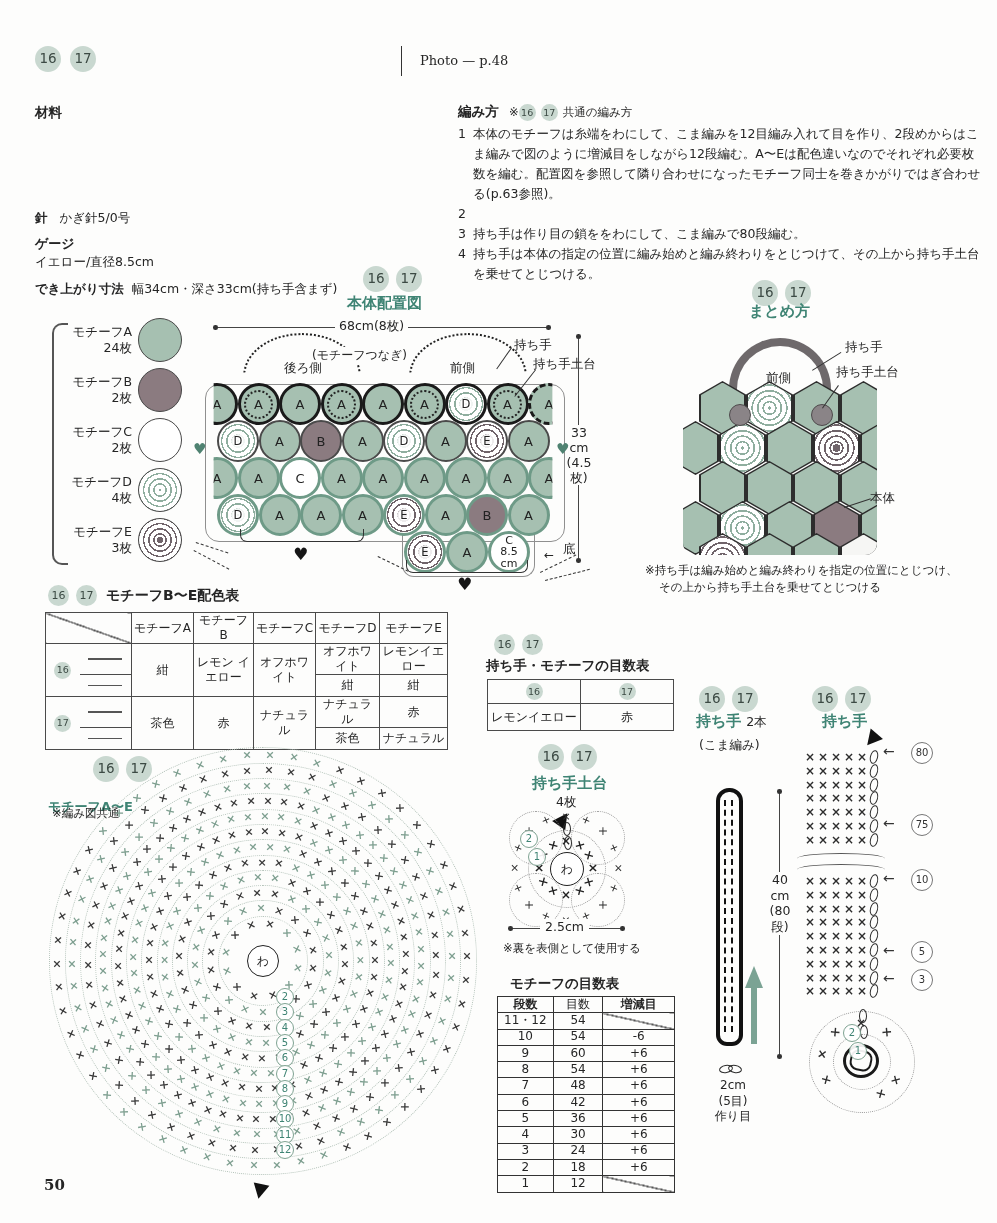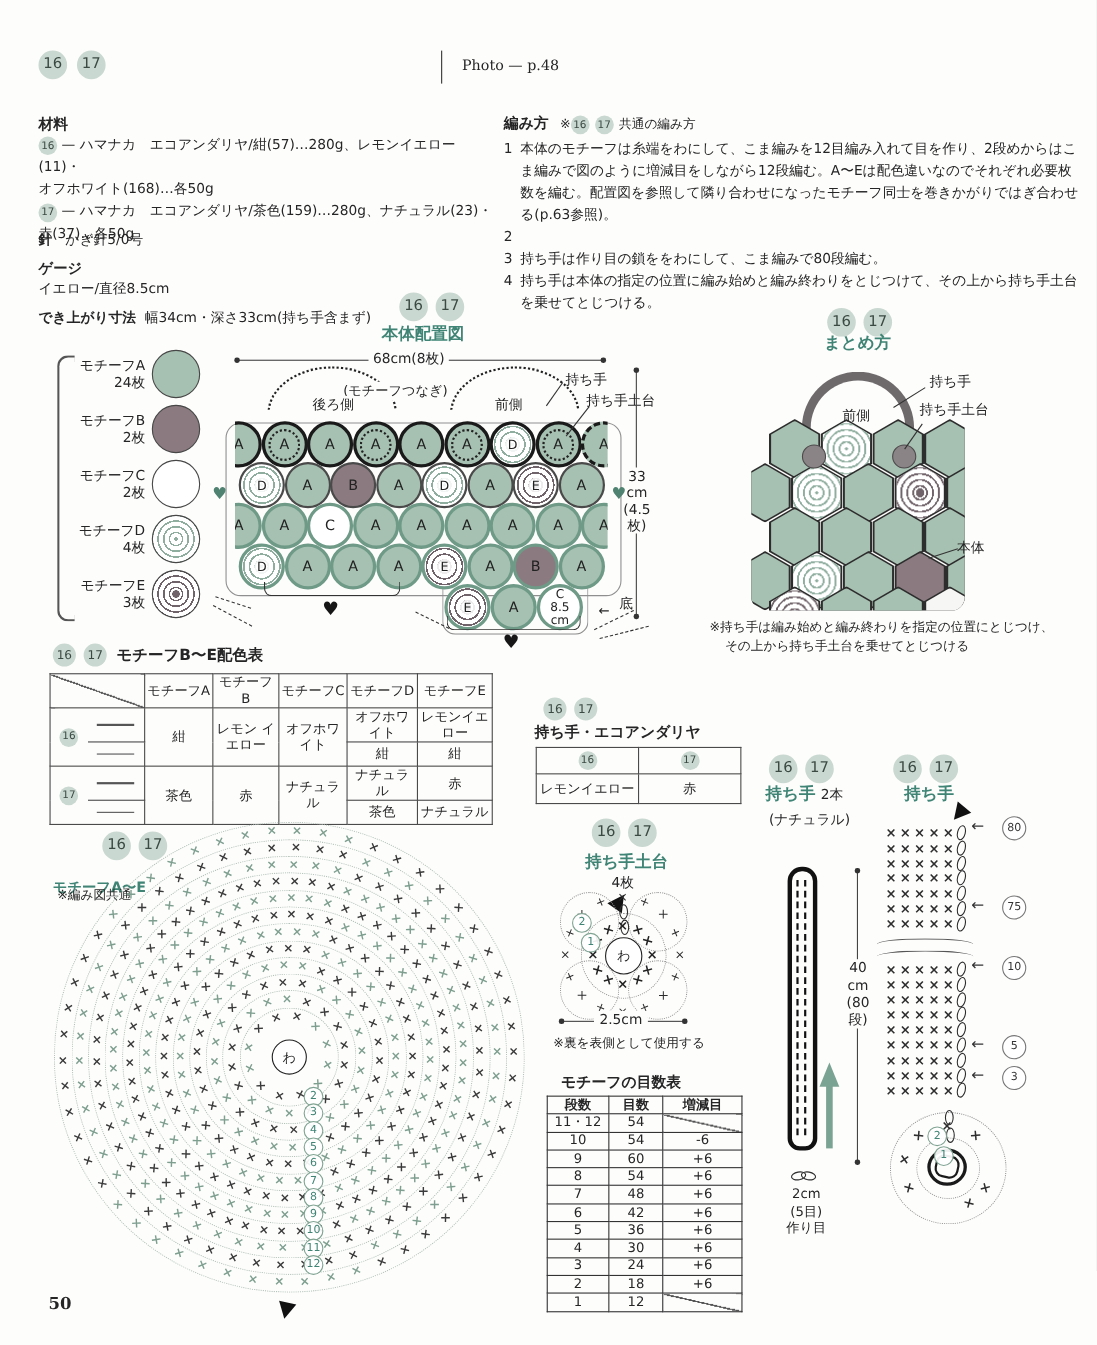--- a/index.html
+++ b/index.html
@@ -65,28 +65,20 @@
 <body>
 
 <div class="page">
 
   <span class="abs badge" style="left:35px;top:46px">16</span>
   <span class="abs badge" style="left:70px;top:46px">17</span>
   <div class="abs" style="left:401px;top:46px;width:1.4px;height:30px;background:#333"></div>
   <div class="abs serif" style="left:420px;top:53px;font-size:13px">Photo — p.48</div>
 
   <div class="abs b" style="left:35px;top:104px;font-size:13.5px">材料</div>
-  <div class="abs txt" style="left:35px;top:121px;width:420px">
-    <span class="badge xs">16</span>
-    <span>— ハマナカ　エコアンダリヤ/紺(57)…280g、レモンイエロー (11)・</span><br>
-    <span>オフホワイト(168)…各50g</span><br>
-    <span class="badge xs">17</span>
-    <span>— ハマナカ　エコアンダリヤ/茶色(159)…280g、ナチュラル(23)・</span><br>
-    <span>赤(37)…各50g</span>
-  </div>
   <div class="abs txt" style="left:35px;top:208px">
     <span class="b">針</span>&nbsp;&nbsp;
     <span>かぎ針5/0号</span>
   </div>
   <div class="abs b" style="left:35px;top:235px;font-size:13px">ゲージ</div>
   <div class="abs txt" style="left:35px;top:252px">イエロー/直径8.5cm</div>
   <div class="abs txt" style="left:35px;top:279px">
     <span class="b">でき上がり寸法</span>&nbsp;
     <span>幅34cm・深さ33cm(持ち手含まず)</span>
   </div>
@@ -458,21 +450,21 @@
             <span class="yline"></span>
           </td>
       <td>茶色</td>
       <td>ナチュラル</td>
     </tr>
   </tbody>
     </table>
 
   <span class="abs badge sm" style="left:494px;top:634px">16</span>
   <span class="abs badge sm" style="left:522px;top:634px">17</span>
-  <div class="abs b" style="left:486px;top:657px;font-size:13.5px">持ち手・エコアンダリヤ</div>
+  <div class="abs b" style="left:486px;top:657px;font-size:13.5px">持ち手・モチーフの目数表</div>
   <table class="ct abs" style="left:487px;top:679px;width:180px">
     <tbody>
         <tr style="height:24px">
       <td style="width:90px"><span class="badge xs">16</span></td>
       <td style="width:90px"><span class="badge xs">17</span></td>
     </tr>
     <tr style="height:27px">
       <td>レモンイエロー</td>
       <td>赤</td>
     </tr>
@@ -533,21 +525,21 @@
   <div class="abs b" style="left:510px;top:975px;font-size:13.5px">モチーフの目数表</div>
   <table class="st abs" style="left:497px;top:996px;width:178px;border:1.5px solid #222">
     <colgroup>
         <col style="width:56px">
         <col style="width:50px">
         <col style="width:72px">
       </colgroup>
     <tbody>
         <tr>
           <td style="font-weight: bold;">段数</td>
-          <td style="font-weight: bold;">目数</td>
+          <td style="font-weight: normal;">目数</td>
           <td style="font-weight: bold;">増減目</td>
         </tr>
         <tr>
           <td>11・12</td>
           <td>54</td>
           <td class="diag"></td>
         </tr>
         <tr>
           <td>10</td>
           <td>54</td>
@@ -600,21 +592,21 @@
         </tr>
       </tbody>
   </table>
 
   <span class="abs badge" style="left:699px;top:686px">16</span>
   <span class="abs badge" style="left:732px;top:686px">17</span>
   <div class="abs" style="left:696px;top:712px;font-size:15px">
     <span class="teal b">持ち手</span>
     <span style="font-size:12.5px">2本</span>
   </div>
-  <div class="abs" style="left:699px;top:737px;font-size:12.5px">(ナチュラル)</div>
+  <div class="abs" style="left:699px;top:737px;font-size:12.5px">(こま編み)</div>
   <div class="abs" style="left:716px;top:788px;width:27px;height:258px;border:4.5px solid #111;border-radius:13px 13px 11px 11px;box-sizing:border-box">
     <div style="position:absolute;left:4px;top:8px;width:0;height:232px;border-left:2.5px dashed #111"></div>
     <div style="position:absolute;left:11px;top:8px;width:0;height:232px;border-left:2.5px dashed #111"></div>
   </div>
   <div class="abs" style="left:745px;top:966px;width:0;height:0;border-left:9px solid transparent;border-right:9px solid transparent;border-bottom:22px solid #7ba394"></div>
   <div class="abs" style="left:751px;top:986px;width:6px;height:58px;background:#7ba394"></div>
   <div class="abs dimline" style="left:779px;top:792px;width:1.2px;height:264px"></div>
   <span class="dot4" style="left:777px;top:789px"></span>
   <span class="dot4" style="left:777px;top:1054px"></span>
   <div class="abs" style="left:766px;top:872px;width:28px;background:#fdfdfc;text-align:center;font-size:12.5px;line-height:1.25">

